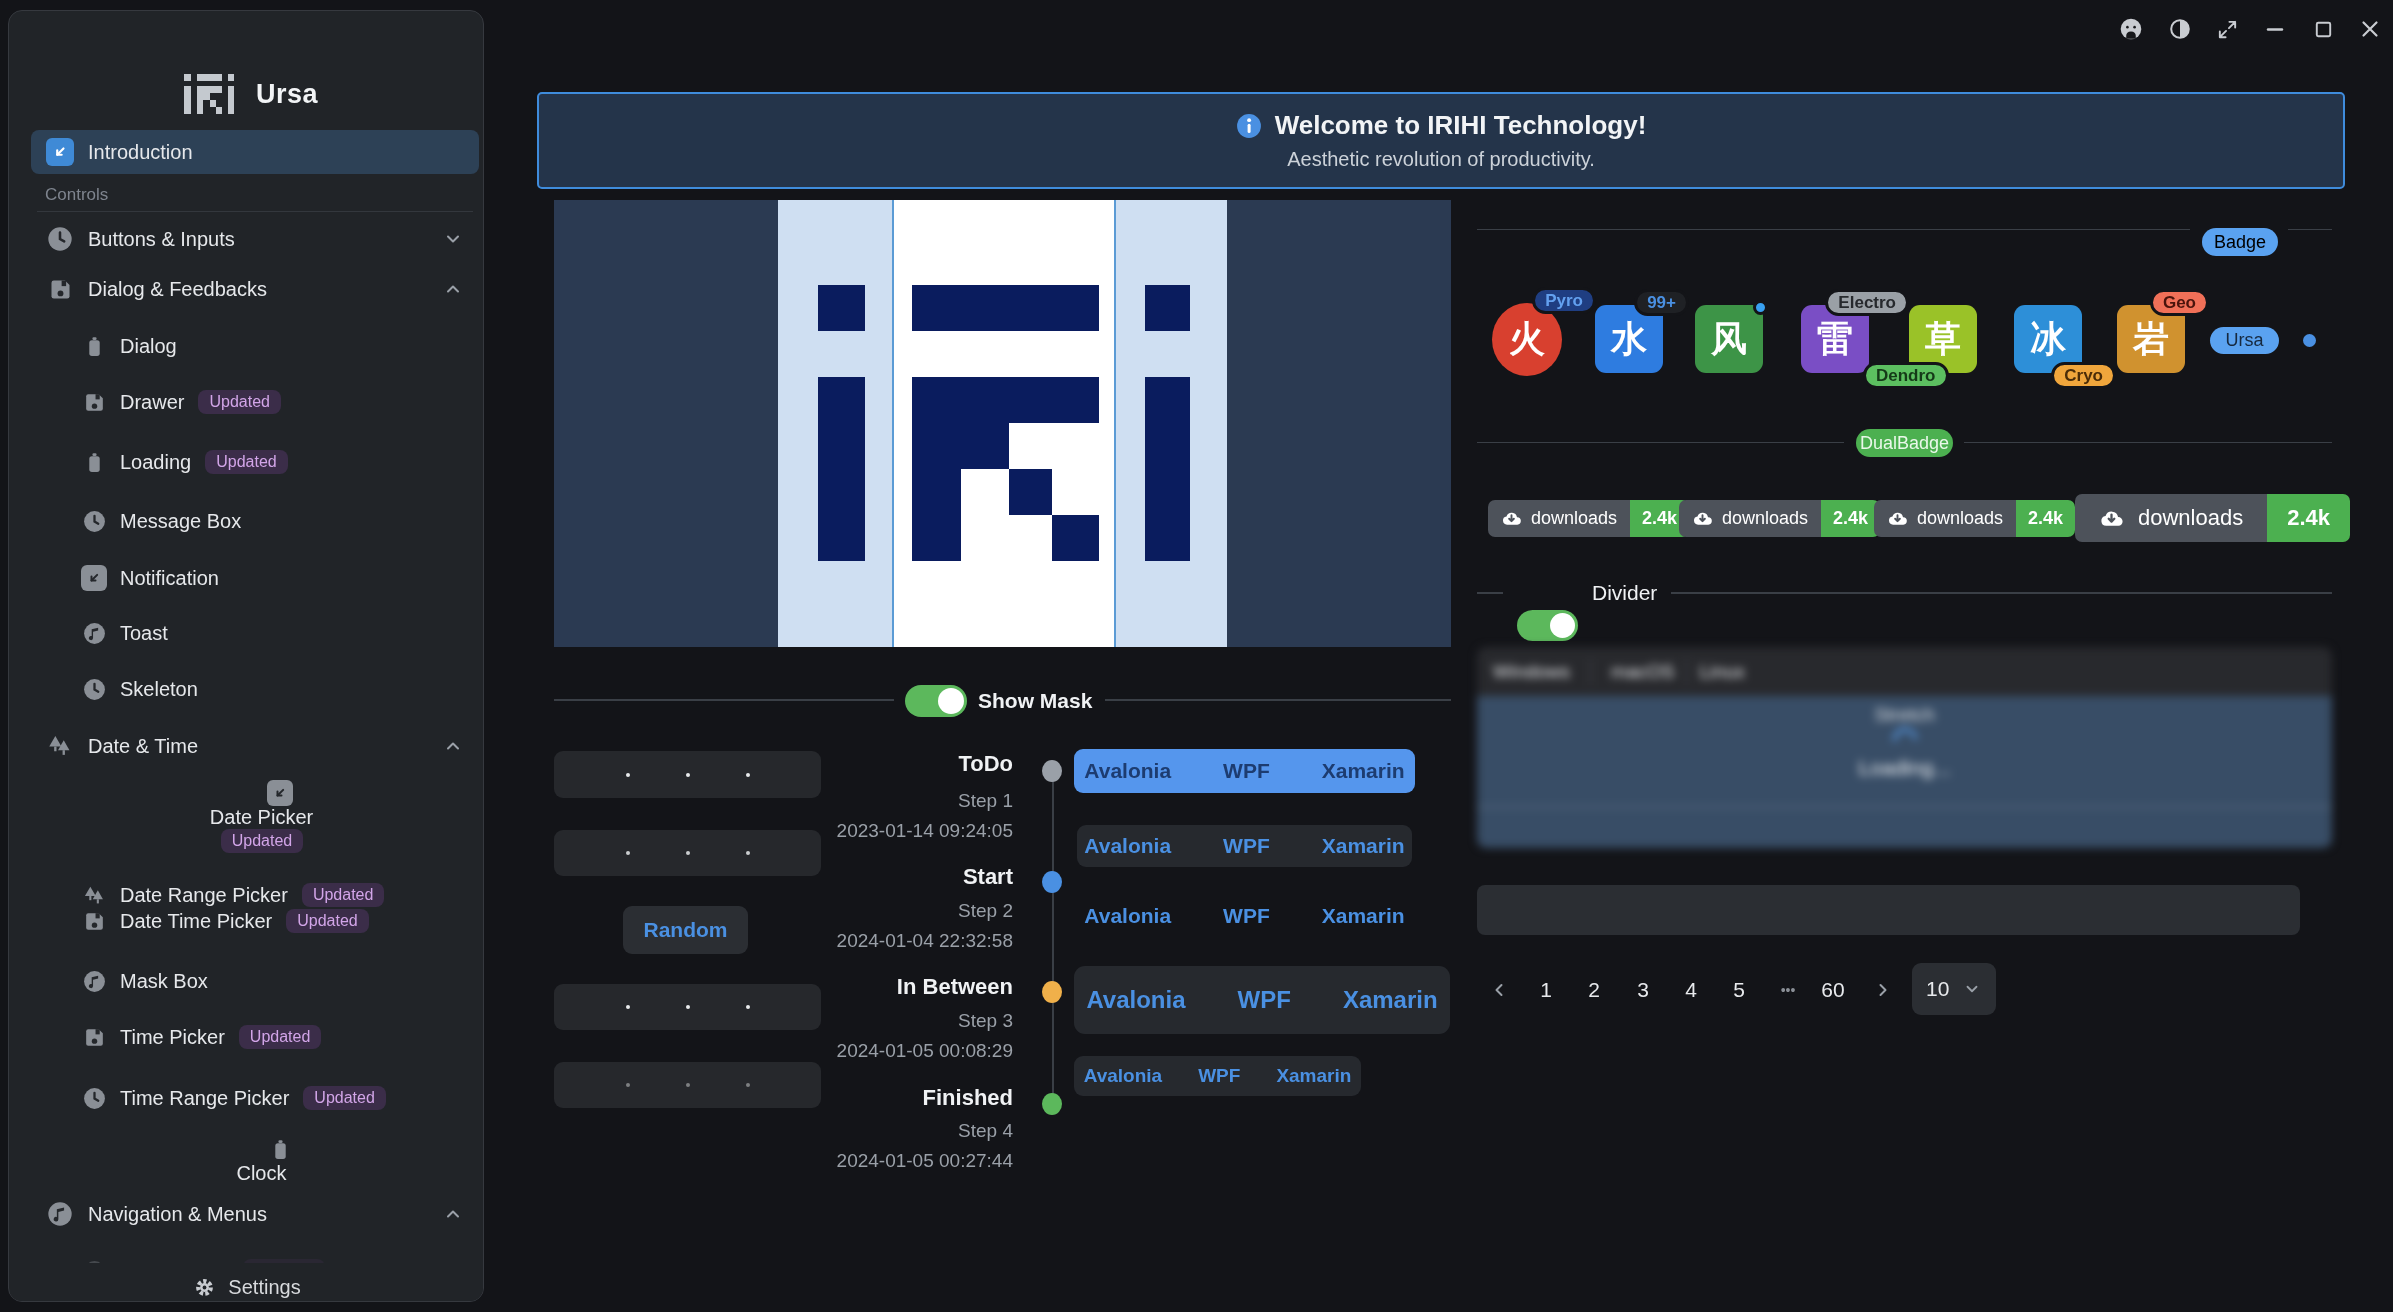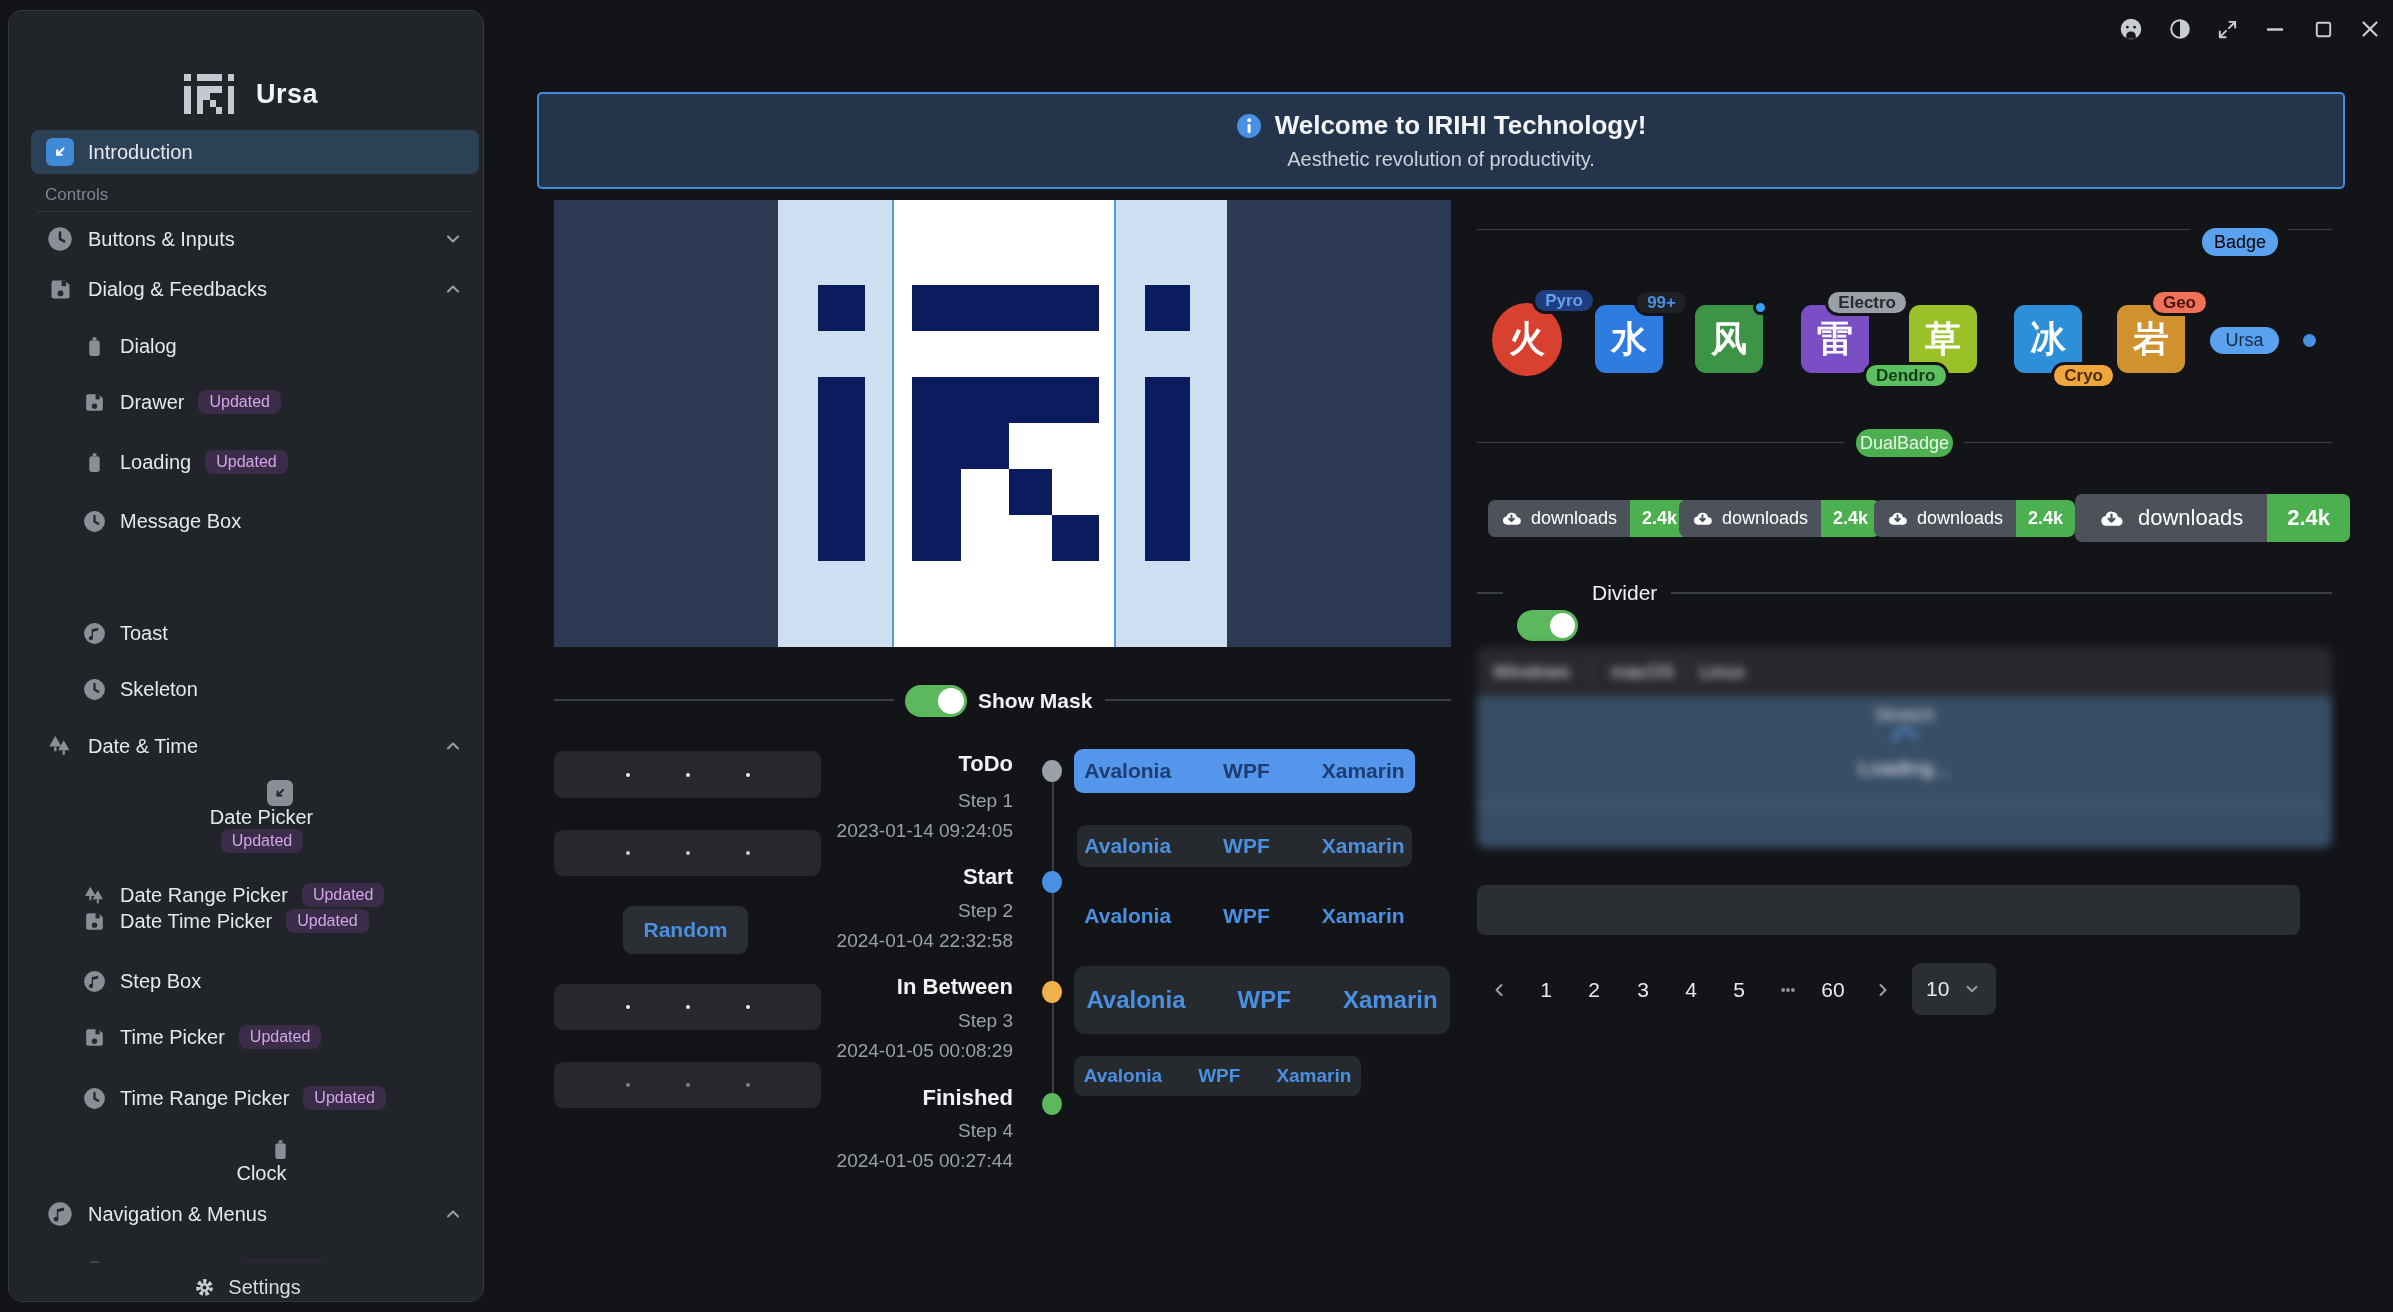--- a/index.html
+++ b/index.html
@@ -277,55 +277,65 @@
       <span class="upd">Updated</span>
     </div>
     <div class="abs srow child" style="top:488px;">
       <span class="sicon">
           <svg class="ic" width="25" height="25">
             <use href="#sym-clock"></use>
           </svg>
         </span>
       <span class="slabel">Message Box</span>
     </div>
-    <div class="abs srow child" style="top:600px;">
-      <span class="sicon">
-          <svg class="ic" width="25" height="25">
-            <use href="#sym-note"></use>
-          </svg>
-        </span>
-      <span class="slabel">Toast</span>
-    </div>
-    <div class="abs srow child" style="top:656px;">
-      <span class="sicon">
-          <svg class="ic" width="25" height="25">
-            <use href="#sym-clock"></use>
-          </svg>
-        </span>
-      <span class="slabel">Skeleton</span>
-    </div>
-    <div class="abs srow" style="top:713px;">
-      <span class="sicon">
-          <svg class="ic" width="28" height="28">
-            <use href="#sym-trees"></use>
-          </svg>
-        </span>
-      <span class="slabel">Date &amp; Time</span>
-      <svg class="chev up ic">
-          <use href="#sym-chev"></use>
-        </svg>
-    </div>
-    <div class="abs srow child" style="top:769px;flex-direction:column;">
+    <div class="abs srow child" style="top:545px;">
       <span class="sicon">
           <span class="arrow-sq gray">
             <svg class="ic" width="20" height="20">
               <use href="#sym-arrow-dl"></use>
             </svg>
           </span>
         </span>
+      <span class="slabel">Notification</span>
+    </div>
+    <div class="abs srow child" style="top:600px;">
+      <span class="sicon">
+          <svg class="ic" width="25" height="25">
+            <use href="#sym-note"></use>
+          </svg>
+        </span>
+      <span class="slabel">Toast</span>
+    </div>
+    <div class="abs srow child" style="top:656px;">
+      <span class="sicon">
+          <svg class="ic" width="25" height="25">
+            <use href="#sym-clock"></use>
+          </svg>
+        </span>
+      <span class="slabel">Skeleton</span>
+    </div>
+    <div class="abs srow" style="top:713px;">
+      <span class="sicon">
+          <svg class="ic" width="28" height="28">
+            <use href="#sym-trees"></use>
+          </svg>
+        </span>
+      <span class="slabel">Date &amp; Time</span>
+      <svg class="chev up ic">
+          <use href="#sym-chev"></use>
+        </svg>
+    </div>
+    <div class="abs srow child" style="top:769px;flex-direction:column;">
+      <span class="sicon">
+          <span class="arrow-sq gray">
+            <svg class="ic" width="20" height="20">
+              <use href="#sym-arrow-dl"></use>
+            </svg>
+          </span>
+        </span>
       <span class="slabel">Date Picker</span>
       <span class="upd">Updated</span>
     </div>
     <div class="abs srow child" style="top:862px;">
       <span class="sicon">
           <svg class="ic" width="25" height="25">
             <use href="#sym-trees"></use>
           </svg>
         </span>
       <span class="slabel">Date Range Picker</span>
@@ -339,21 +349,21 @@
         </span>
       <span class="slabel">Date Time Picker</span>
       <span class="upd">Updated</span>
     </div>
     <div class="abs srow child" style="top:948px;">
       <span class="sicon">
           <svg class="ic" width="25" height="25">
             <use href="#sym-note"></use>
           </svg>
         </span>
-      <span class="slabel">Step Box</span>
+      <span class="slabel">Mask Box</span>
     </div>
     <div class="abs srow child" style="top:1004px;">
       <span class="sicon">
           <svg class="ic" width="25" height="25">
             <use href="#sym-floppy"></use>
           </svg>
         </span>
       <span class="slabel">Time Picker</span>
       <span class="upd">Updated</span>
     </div>

